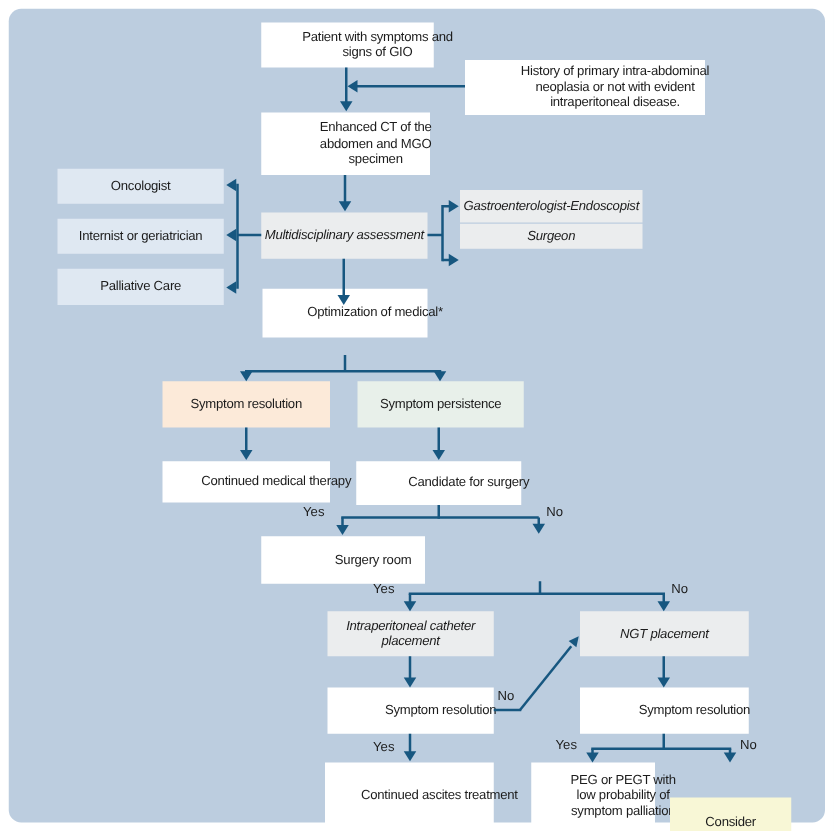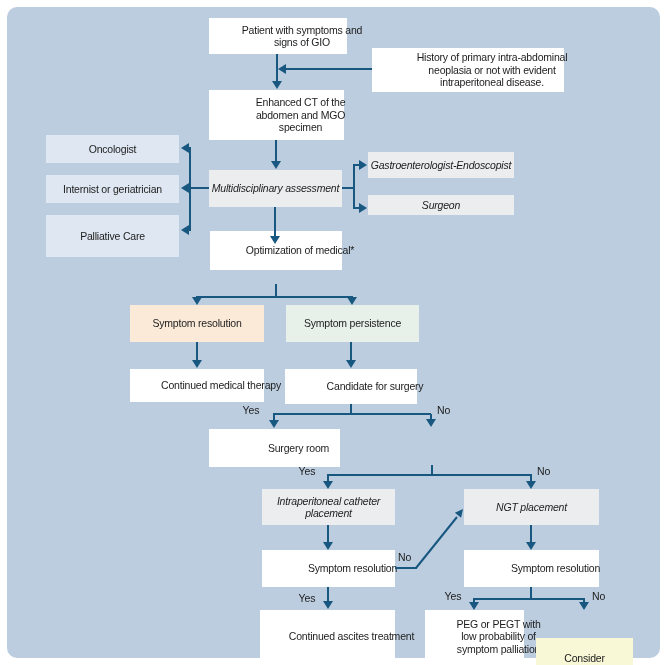--- a/index.html
+++ b/index.html
@@ -34,24 +34,24 @@
     <div class="node white" style="left:202px;top:11px;width:138px;height:36px">Patient with symptoms and
 signs of GIO</div>
     <div class="node white" style="left:365px;top:41px;width:192px;height:44px">History of primary intra-abdominal
 neoplasia or not with evident
 intraperitoneal disease.</div>
     <div class="node white" style="left:202px;top:83px;width:135px;height:50px">Enhanced CT of the
 abdomen and MGO
 specimen</div>
     <div class="node blue" style="left:39px;top:128px;width:133px;height:28px">Oncologist</div>
     <div class="node blue" style="left:39px;top:168px;width:133px;height:28px">Internist or geriatrician</div>
-    <div class="node blue" style="left:39px;top:208px;width:133px;height:42px">Palliative Care</div>
+    <div class="node blue" style="left:39px;top:208px;width:133px;height:29px">Palliative Care</div>
     <div class="node gray" style="left:202px;top:163px;width:133px;height:37px">Multidisciplinary assessment</div>
     <div class="node gray" style="left:361px;top:145px;width:146px;height:26px">Gastroenterologist-Endoscopist</div>
-    <div class="node gray" style="left:361px;top:188px;width:146px;height:20px">Surgeon</div>
+    <div class="node gray" style="left:361px;top:172px;width:146px;height:20px">Surgeon</div>
     <div class="node white" style="left:203px;top:224px;width:132px;height:39px">Optimization of medical*</div>
     <div class="node peach" style="left:123px;top:298px;width:134px;height:37px">Symptom resolution</div>
     <div class="node mint" style="left:279px;top:298px;width:133px;height:37px">Symptom persistence</div>
     <div class="node white" style="left:278px;top:362px;width:132px;height:35px">Candidate for surgery</div>
     <div class="node white" style="left:123px;top:362px;width:134px;height:33px">Continued medical therapy</div>
     <div class="node white" style="left:202px;top:422px;width:131px;height:38px">Surgery room</div>
     <div class="node gray" style="left:255px;top:482px;width:133px;height:36px">Intraperitoneal catheter
 placement</div>
     <div class="node gray" style="left:457px;top:482px;width:135px;height:36px">NGT placement</div>
     <div class="node white" style="left:255px;top:543px;width:133px;height:37px">Symptom resolution</div>

